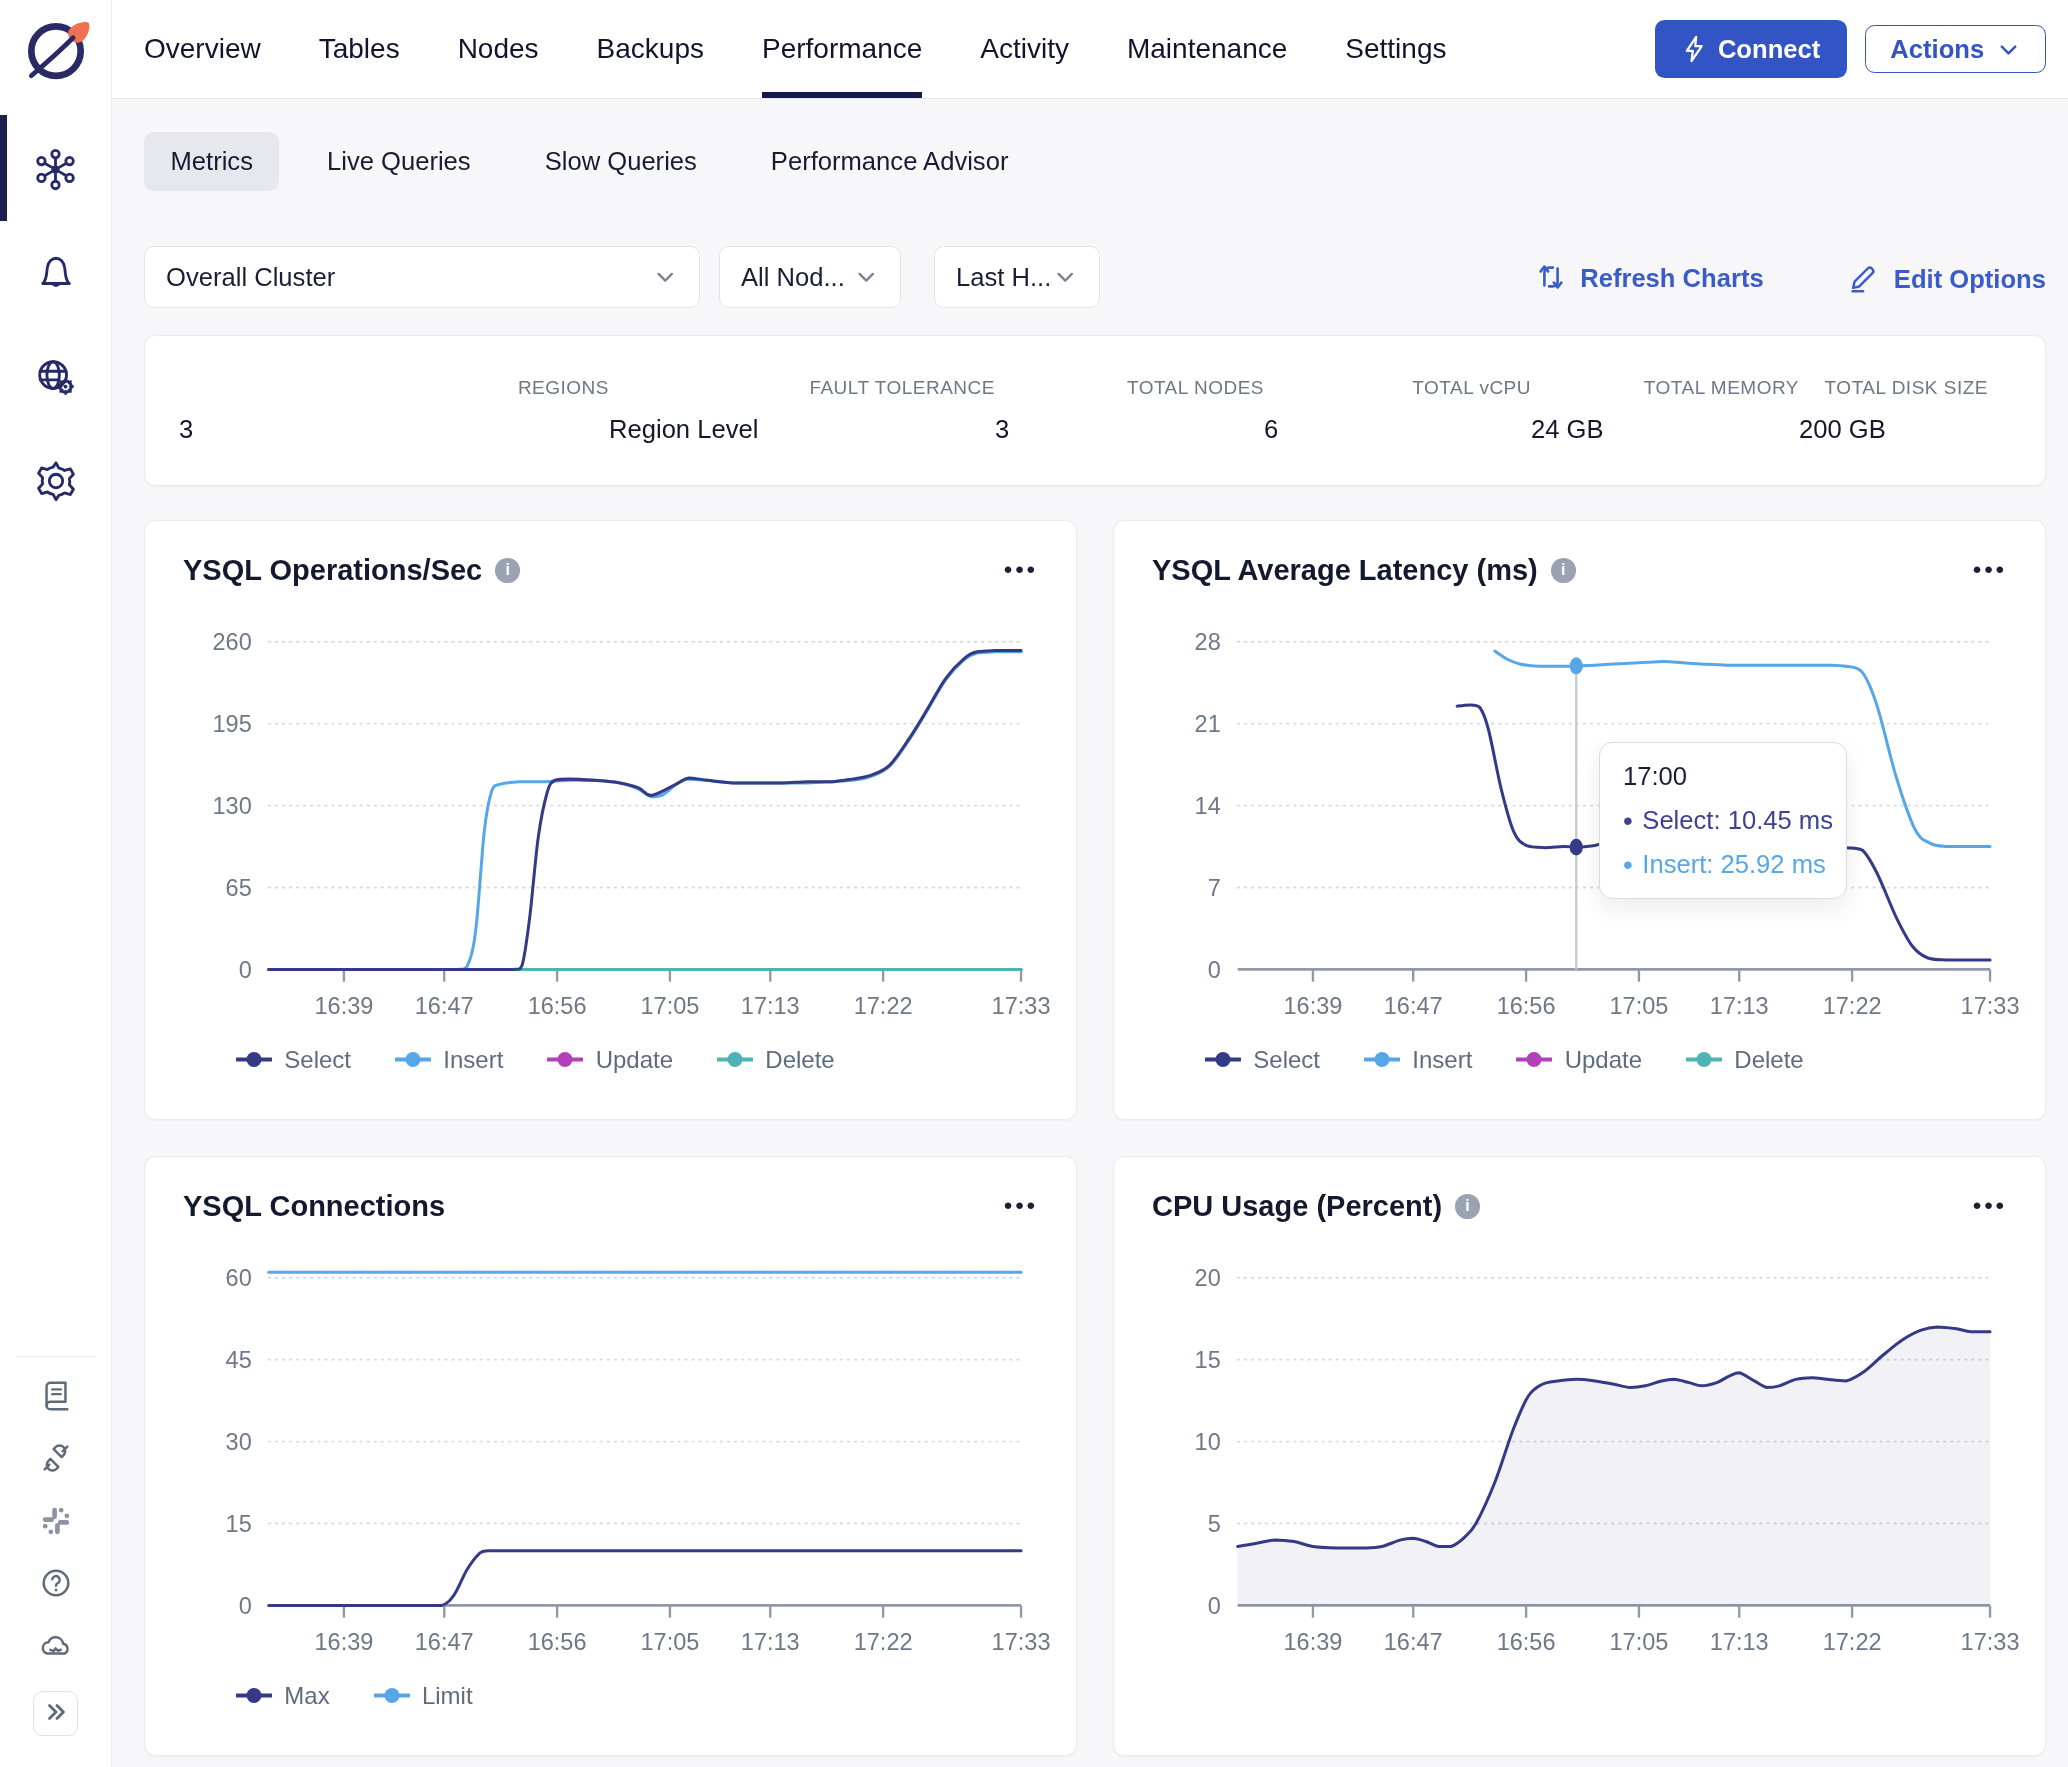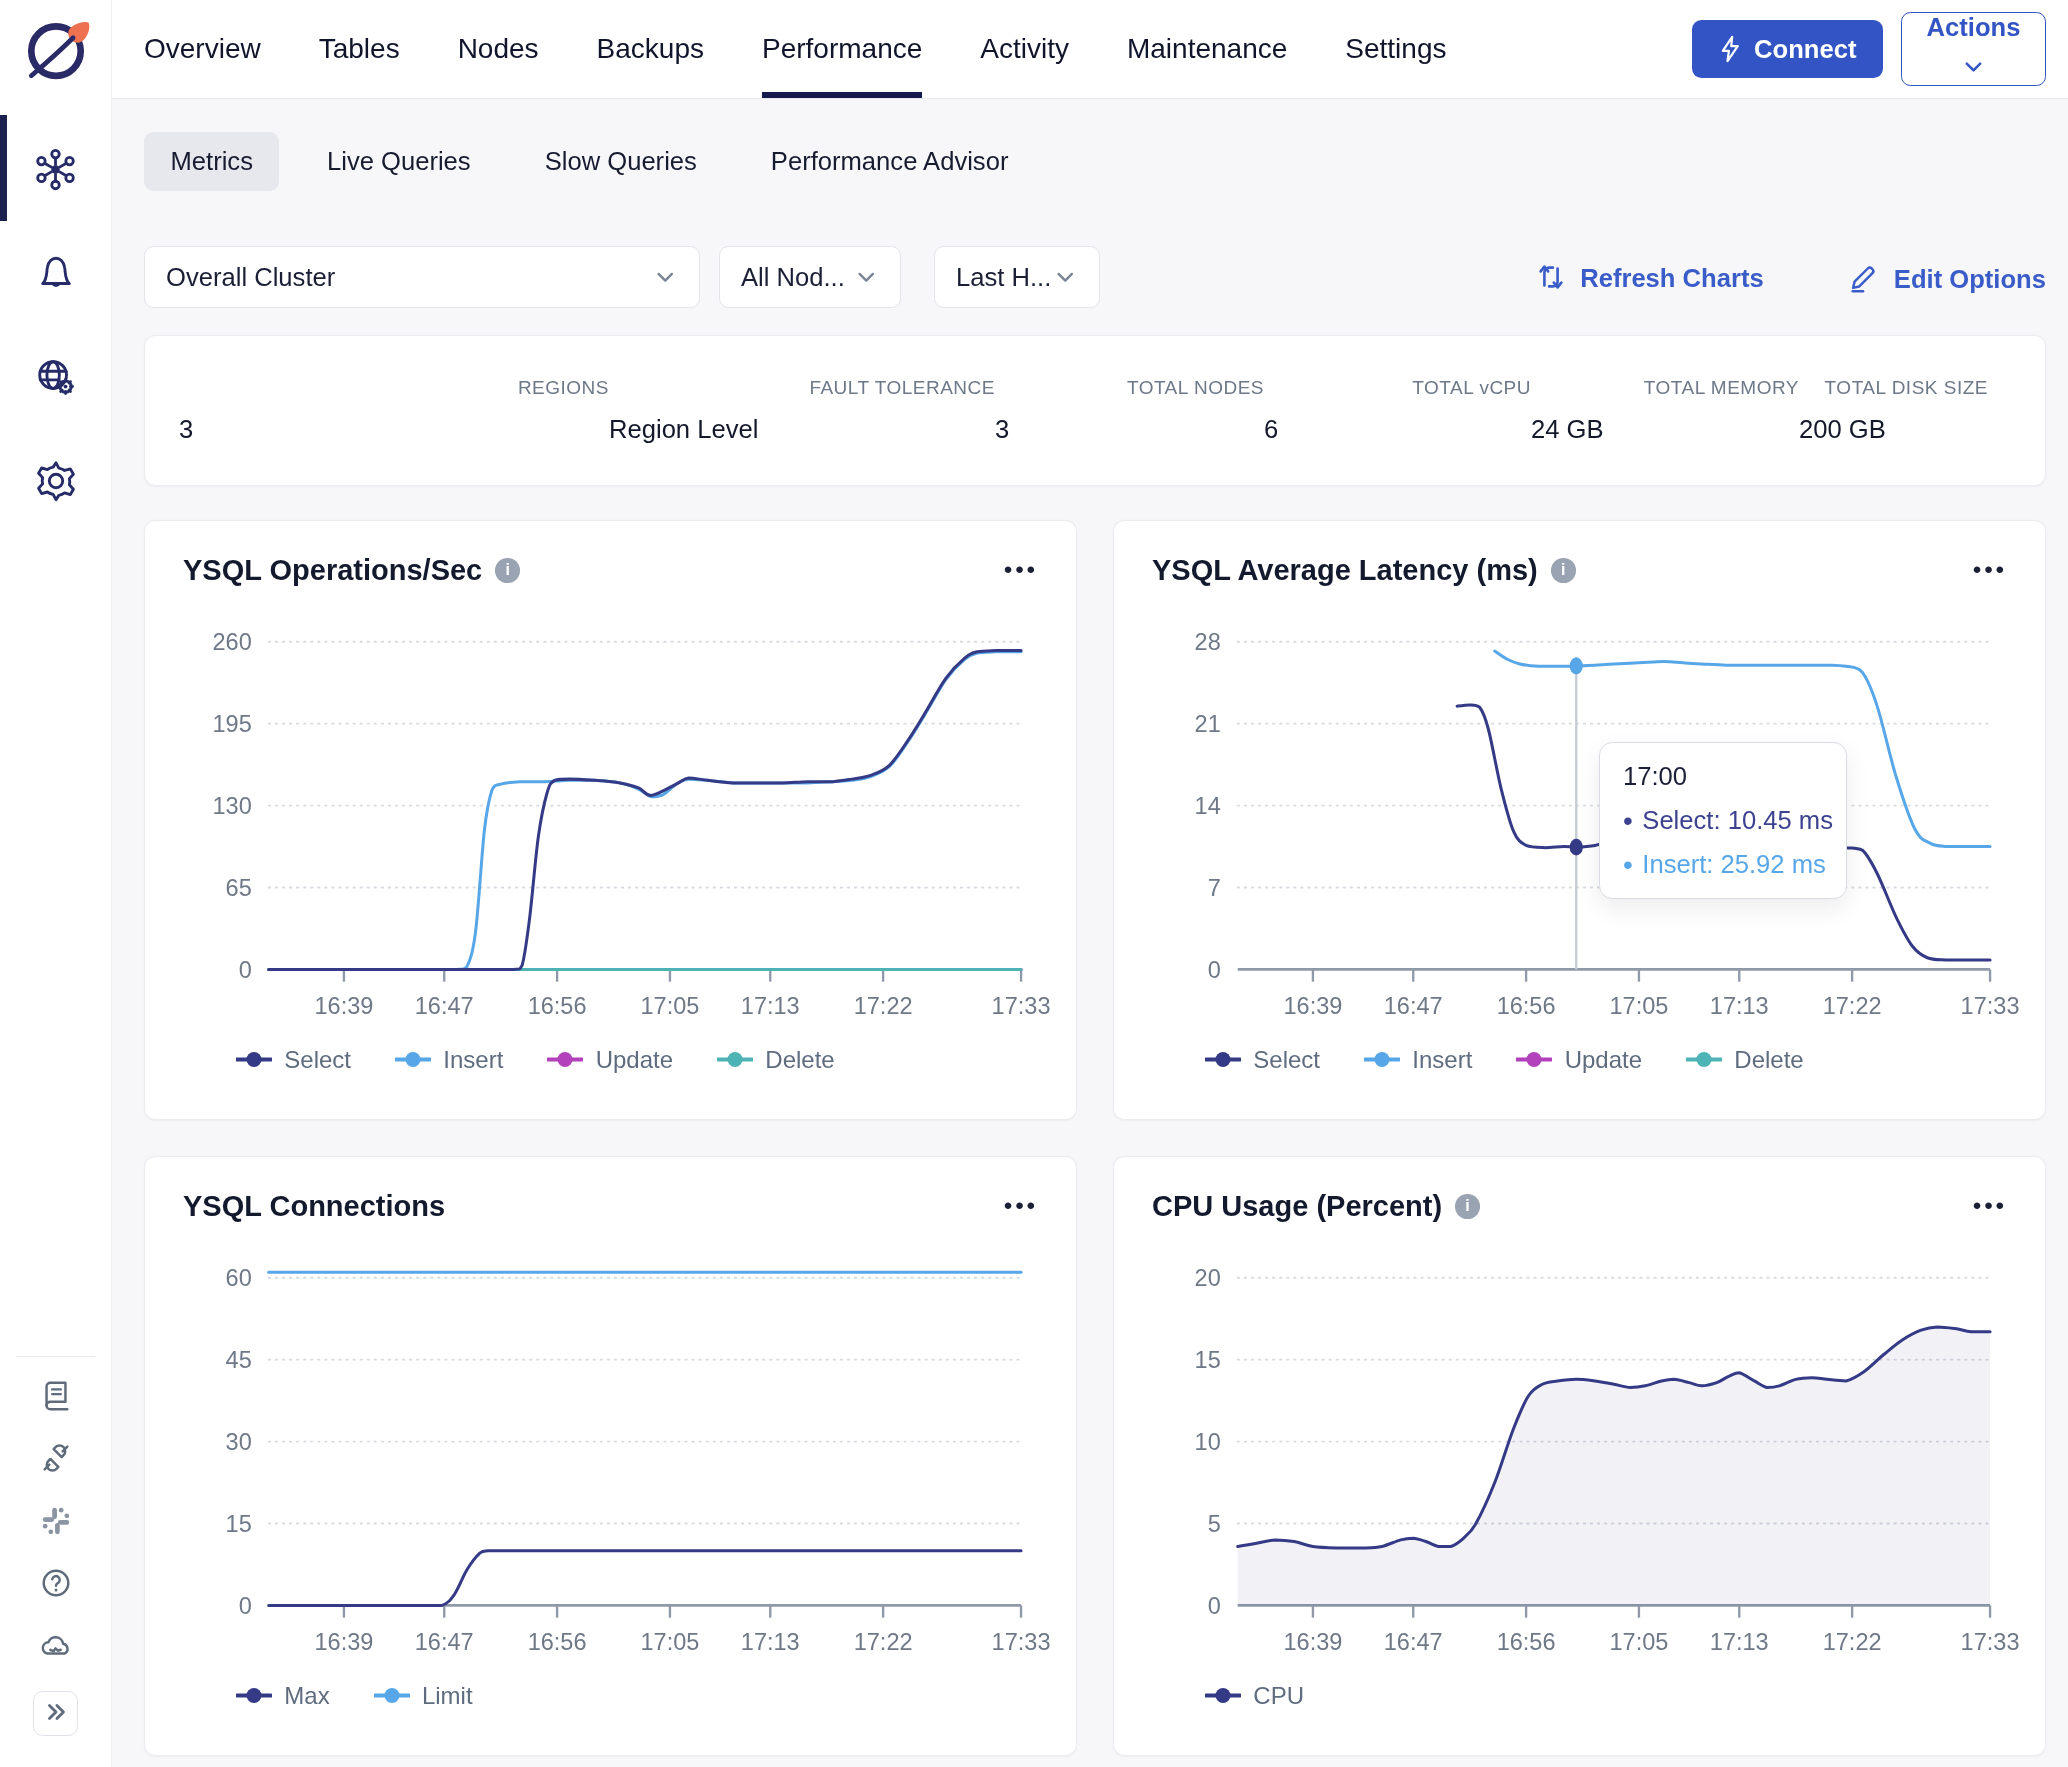--- a/index.html
+++ b/index.html
@@ -26,23 +26,23 @@
   .topbar { height:99px; flex:0 0 99px; background:#fff; border-bottom:0.9px solid #e4e7ec;
     display:flex; align-items:stretch; padding-left:32px; padding-right:23px; }
   .tabs { display:flex; gap:58px; align-items:stretch; }
   .tab { display:flex; align-items:center; font-size:28px; font-weight:500; color:#10152b;
     cursor:pointer; border-bottom:6.6px solid transparent; padding-top:6.6px; }
   .tab.active { border-bottom-color:#151a4a; }
   .topbar-actions { margin-left:auto; display:flex; align-items:center; gap:18px; }
   .btn-connect { display:flex; align-items:center; gap:11.4px; height:58px; padding:0 26.5px;
     background:#3254c4; color:#fff; font-size:25.6px; font-weight:700; border:none; border-radius:9.5px; cursor:pointer;
     font-family:inherit; }
-  .btn-actions { display:flex; align-items:center; gap:13.2px; height:74px; padding:0 24.6px;
+  .btn-actions { display:flex; align-items:center; gap:13.2px; height:48px; padding:0 24.6px;
     background:#fff; color:#3254c4; font-size:25.6px; font-weight:700; border:1.9px solid #3254c4;
-    border-radius:9.5px; cursor:pointer; font-family:inherit;flex-direction:column; }
+    border-radius:9.5px; cursor:pointer; font-family:inherit; }
 
   
   .content { flex:1; background:#f7f7f9; padding:0 23px 0 32px; overflow:hidden; }
   .subtabs { margin-top:33px; display:flex; gap:21px; }
   .subtab { height:59px; display:flex; align-items:center; padding:0 26.5px; border-radius:9.5px;
     font-size:25.6px; font-weight:500; color:#171c30; cursor:pointer; }
   .subtab.active { background:#e6e8ed; }
 
   .filterbar { margin-top:55px; display:flex; align-items:center; }
   .select { height:62px; background:#fff; border:1.9px solid #e2e5ea; border-radius:9.5px;
@@ -567,28 +567,19 @@
               <text x="517.1333333333333" y="437" text-anchor="middle" font-size="25" fill="#6e7887">17:05</text>
               <line x1="623.6666666666666" y1="390" x2="623.6666666666666" y2="403" stroke="#8f99a8" stroke-width="2.5"></line>
               <text x="623.6666666666666" y="437" text-anchor="middle" font-size="25" fill="#6e7887">17:13</text>
               <line x1="743.5166666666667" y1="390" x2="743.5166666666667" y2="403" stroke="#8f99a8" stroke-width="2.5"></line>
               <text x="743.5166666666667" y="437" text-anchor="middle" font-size="25" fill="#6e7887">17:22</text>
               <line x1="890" y1="390" x2="890" y2="403" stroke="#8f99a8" stroke-width="2.5"></line>
               <text x="890" y="437" text-anchor="middle" font-size="25" fill="#6e7887">17:33</text>
               <path d="M91.0,327.4 C94.3,326.8 104.3,325.0 111.0,323.9 C117.6,322.7 124.3,320.7 130.9,320.4 C137.6,320.4 144.3,321.0 150.9,322.1 C157.6,323.3 163.1,326.2 170.9,327.4 C178.7,328.5 188.7,328.8 197.5,329.1 C206.4,329.1 216.4,329.1 224.2,329.1 C231.9,328.8 237.5,328.8 244.1,327.4 C250.8,325.9 258.6,321.8 264.1,320.4 C269.7,318.9 273.0,318.7 277.4,318.7 C281.9,318.9 286.3,320.7 290.8,322.1 C295.2,323.6 299.6,326.5 304.1,327.4 C308.5,327.4 312.9,327.4 317.4,327.4 C321.8,325.9 326.3,322.7 330.7,318.7 C335.1,314.6 338.5,312.9 344.0,303.0 C349.6,293.1 357.3,276.3 364.0,259.5 C370.6,242.7 378.0,217.4 384.0,202.1 C390.0,186.7 394.8,175.1 399.9,167.3 C405.1,159.4 409.5,157.7 414.6,155.1 C419.7,152.5 424.6,152.5 430.6,151.6 C436.6,150.8 443.9,149.9 450.6,149.9 C457.2,149.9 463.9,150.8 470.5,151.6 C477.2,152.5 484.3,153.9 490.5,155.1 C496.7,156.3 502.3,158.3 507.8,158.6 C513.4,158.6 518.2,158.0 523.8,156.8 C529.3,155.7 536.0,152.8 541.1,151.6 C546.2,150.5 549.5,149.9 554.4,149.9 C559.3,150.2 565.5,152.2 570.4,153.4 C575.3,154.5 578.8,156.8 583.7,156.8 C588.6,156.8 594.8,155.1 599.7,153.4 C604.6,151.6 609.0,148.1 613.0,146.4 C617.0,144.7 619.2,142.9 623.7,142.9 C628.1,143.8 634.8,149.0 639.6,151.6 C644.5,154.2 648.5,157.7 653.0,158.6 C657.4,158.6 661.2,158.3 666.3,156.8 C671.4,155.4 677.8,151.3 683.6,149.9 C689.4,148.4 695.4,148.1 700.9,148.1 C706.5,148.1 710.9,149.3 716.9,149.9 C722.9,150.5 730.2,151.6 736.9,151.6 C743.5,150.2 750.2,145.8 756.8,141.2 C763.5,136.5 770.1,129.3 776.8,123.8 C783.5,118.3 790.1,112.5 796.8,108.1 C803.4,103.8 810.5,100.0 816.8,97.7 C823.0,95.4 828.1,94.5 834.1,94.2 C840.1,94.2 846.7,95.1 852.7,95.9 C858.7,96.8 863.8,98.8 870.0,99.4 C876.2,99.4 886.7,99.4 890.0,99.4 L890.0,390 L91.0,390 Z" fill="#343a85" fill-opacity="0.07" stroke="none"></path>
               <path d="M91.0,327.4 C94.3,326.8 104.3,325.0 111.0,323.9 C117.6,322.7 124.3,320.7 130.9,320.4 C137.6,320.4 144.3,321.0 150.9,322.1 C157.6,323.3 163.1,326.2 170.9,327.4 C178.7,328.5 188.7,328.8 197.5,329.1 C206.4,329.1 216.4,329.1 224.2,329.1 C231.9,328.8 237.5,328.8 244.1,327.4 C250.8,325.9 258.6,321.8 264.1,320.4 C269.7,318.9 273.0,318.7 277.4,318.7 C281.9,318.9 286.3,320.7 290.8,322.1 C295.2,323.6 299.6,326.5 304.1,327.4 C308.5,327.4 312.9,327.4 317.4,327.4 C321.8,325.9 326.3,322.7 330.7,318.7 C335.1,314.6 338.5,312.9 344.0,303.0 C349.6,293.1 357.3,276.3 364.0,259.5 C370.6,242.7 378.0,217.4 384.0,202.1 C390.0,186.7 394.8,175.1 399.9,167.3 C405.1,159.4 409.5,157.7 414.6,155.1 C419.7,152.5 424.6,152.5 430.6,151.6 C436.6,150.8 443.9,149.9 450.6,149.9 C457.2,149.9 463.9,150.8 470.5,151.6 C477.2,152.5 484.3,153.9 490.5,155.1 C496.7,156.3 502.3,158.3 507.8,158.6 C513.4,158.6 518.2,158.0 523.8,156.8 C529.3,155.7 536.0,152.8 541.1,151.6 C546.2,150.5 549.5,149.9 554.4,149.9 C559.3,150.2 565.5,152.2 570.4,153.4 C575.3,154.5 578.8,156.8 583.7,156.8 C588.6,156.8 594.8,155.1 599.7,153.4 C604.6,151.6 609.0,148.1 613.0,146.4 C617.0,144.7 619.2,142.9 623.7,142.9 C628.1,143.8 634.8,149.0 639.6,151.6 C644.5,154.2 648.5,157.7 653.0,158.6 C657.4,158.6 661.2,158.3 666.3,156.8 C671.4,155.4 677.8,151.3 683.6,149.9 C689.4,148.4 695.4,148.1 700.9,148.1 C706.5,148.1 710.9,149.3 716.9,149.9 C722.9,150.5 730.2,151.6 736.9,151.6 C743.5,150.2 750.2,145.8 756.8,141.2 C763.5,136.5 770.1,129.3 776.8,123.8 C783.5,118.3 790.1,112.5 796.8,108.1 C803.4,103.8 810.5,100.0 816.8,97.7 C823.0,95.4 828.1,94.5 834.1,94.2 C840.1,94.2 846.7,95.1 852.7,95.9 C858.7,96.8 863.8,98.8 870.0,99.4 C876.2,99.4 886.7,99.4 890.0,99.4" fill="none" stroke="#343a85" stroke-width="3.2" stroke-linecap="round"></path>
             </svg>
-            <div class="legend">
-              <div class="legend-item">
-                <svg width="36" height="17" viewBox="0 0 38 18">
-                  <line x1="1" y1="9" x2="37" y2="9" stroke="#343a85" stroke-width="4" stroke-linecap="round"></line>
-                  <circle cx="19" cy="9" r="8" fill="#343a85"></circle>
-                </svg>
-                <span>CPU</span>
-              </div>
-            </div>
           </div>
         </div>
 
     </div>
   </div>
 </div>
 
 
 </body></html>

